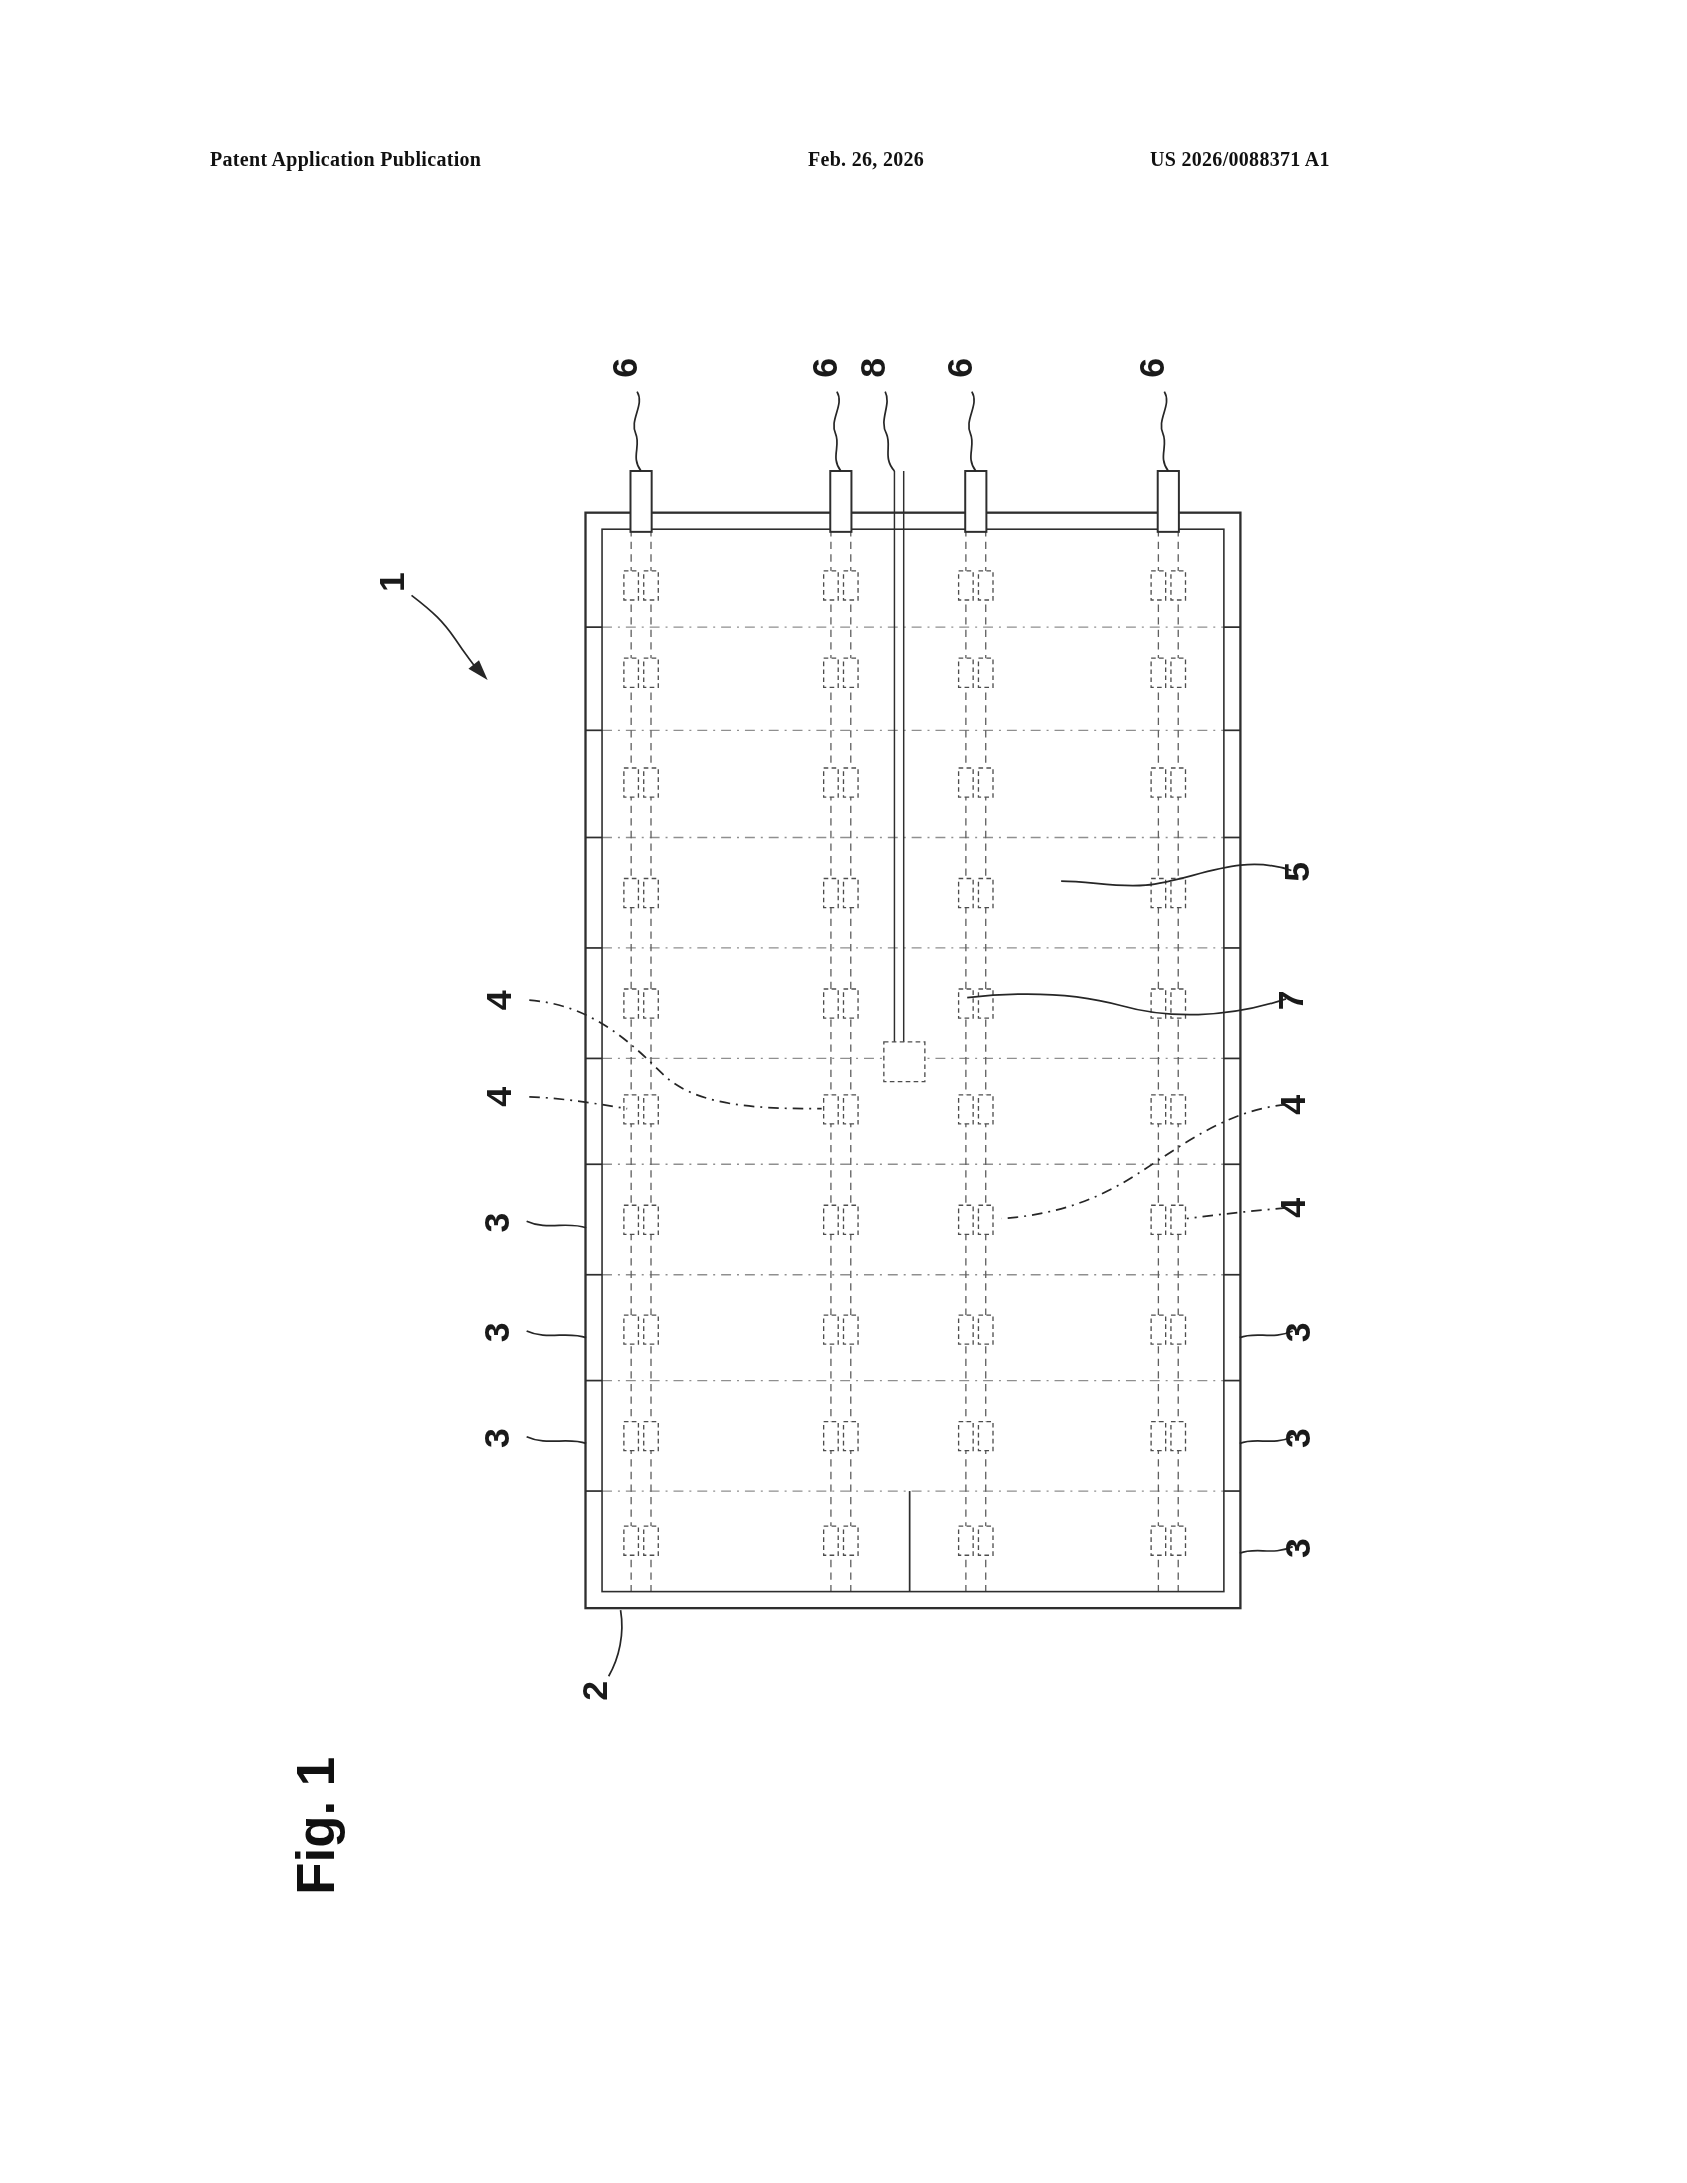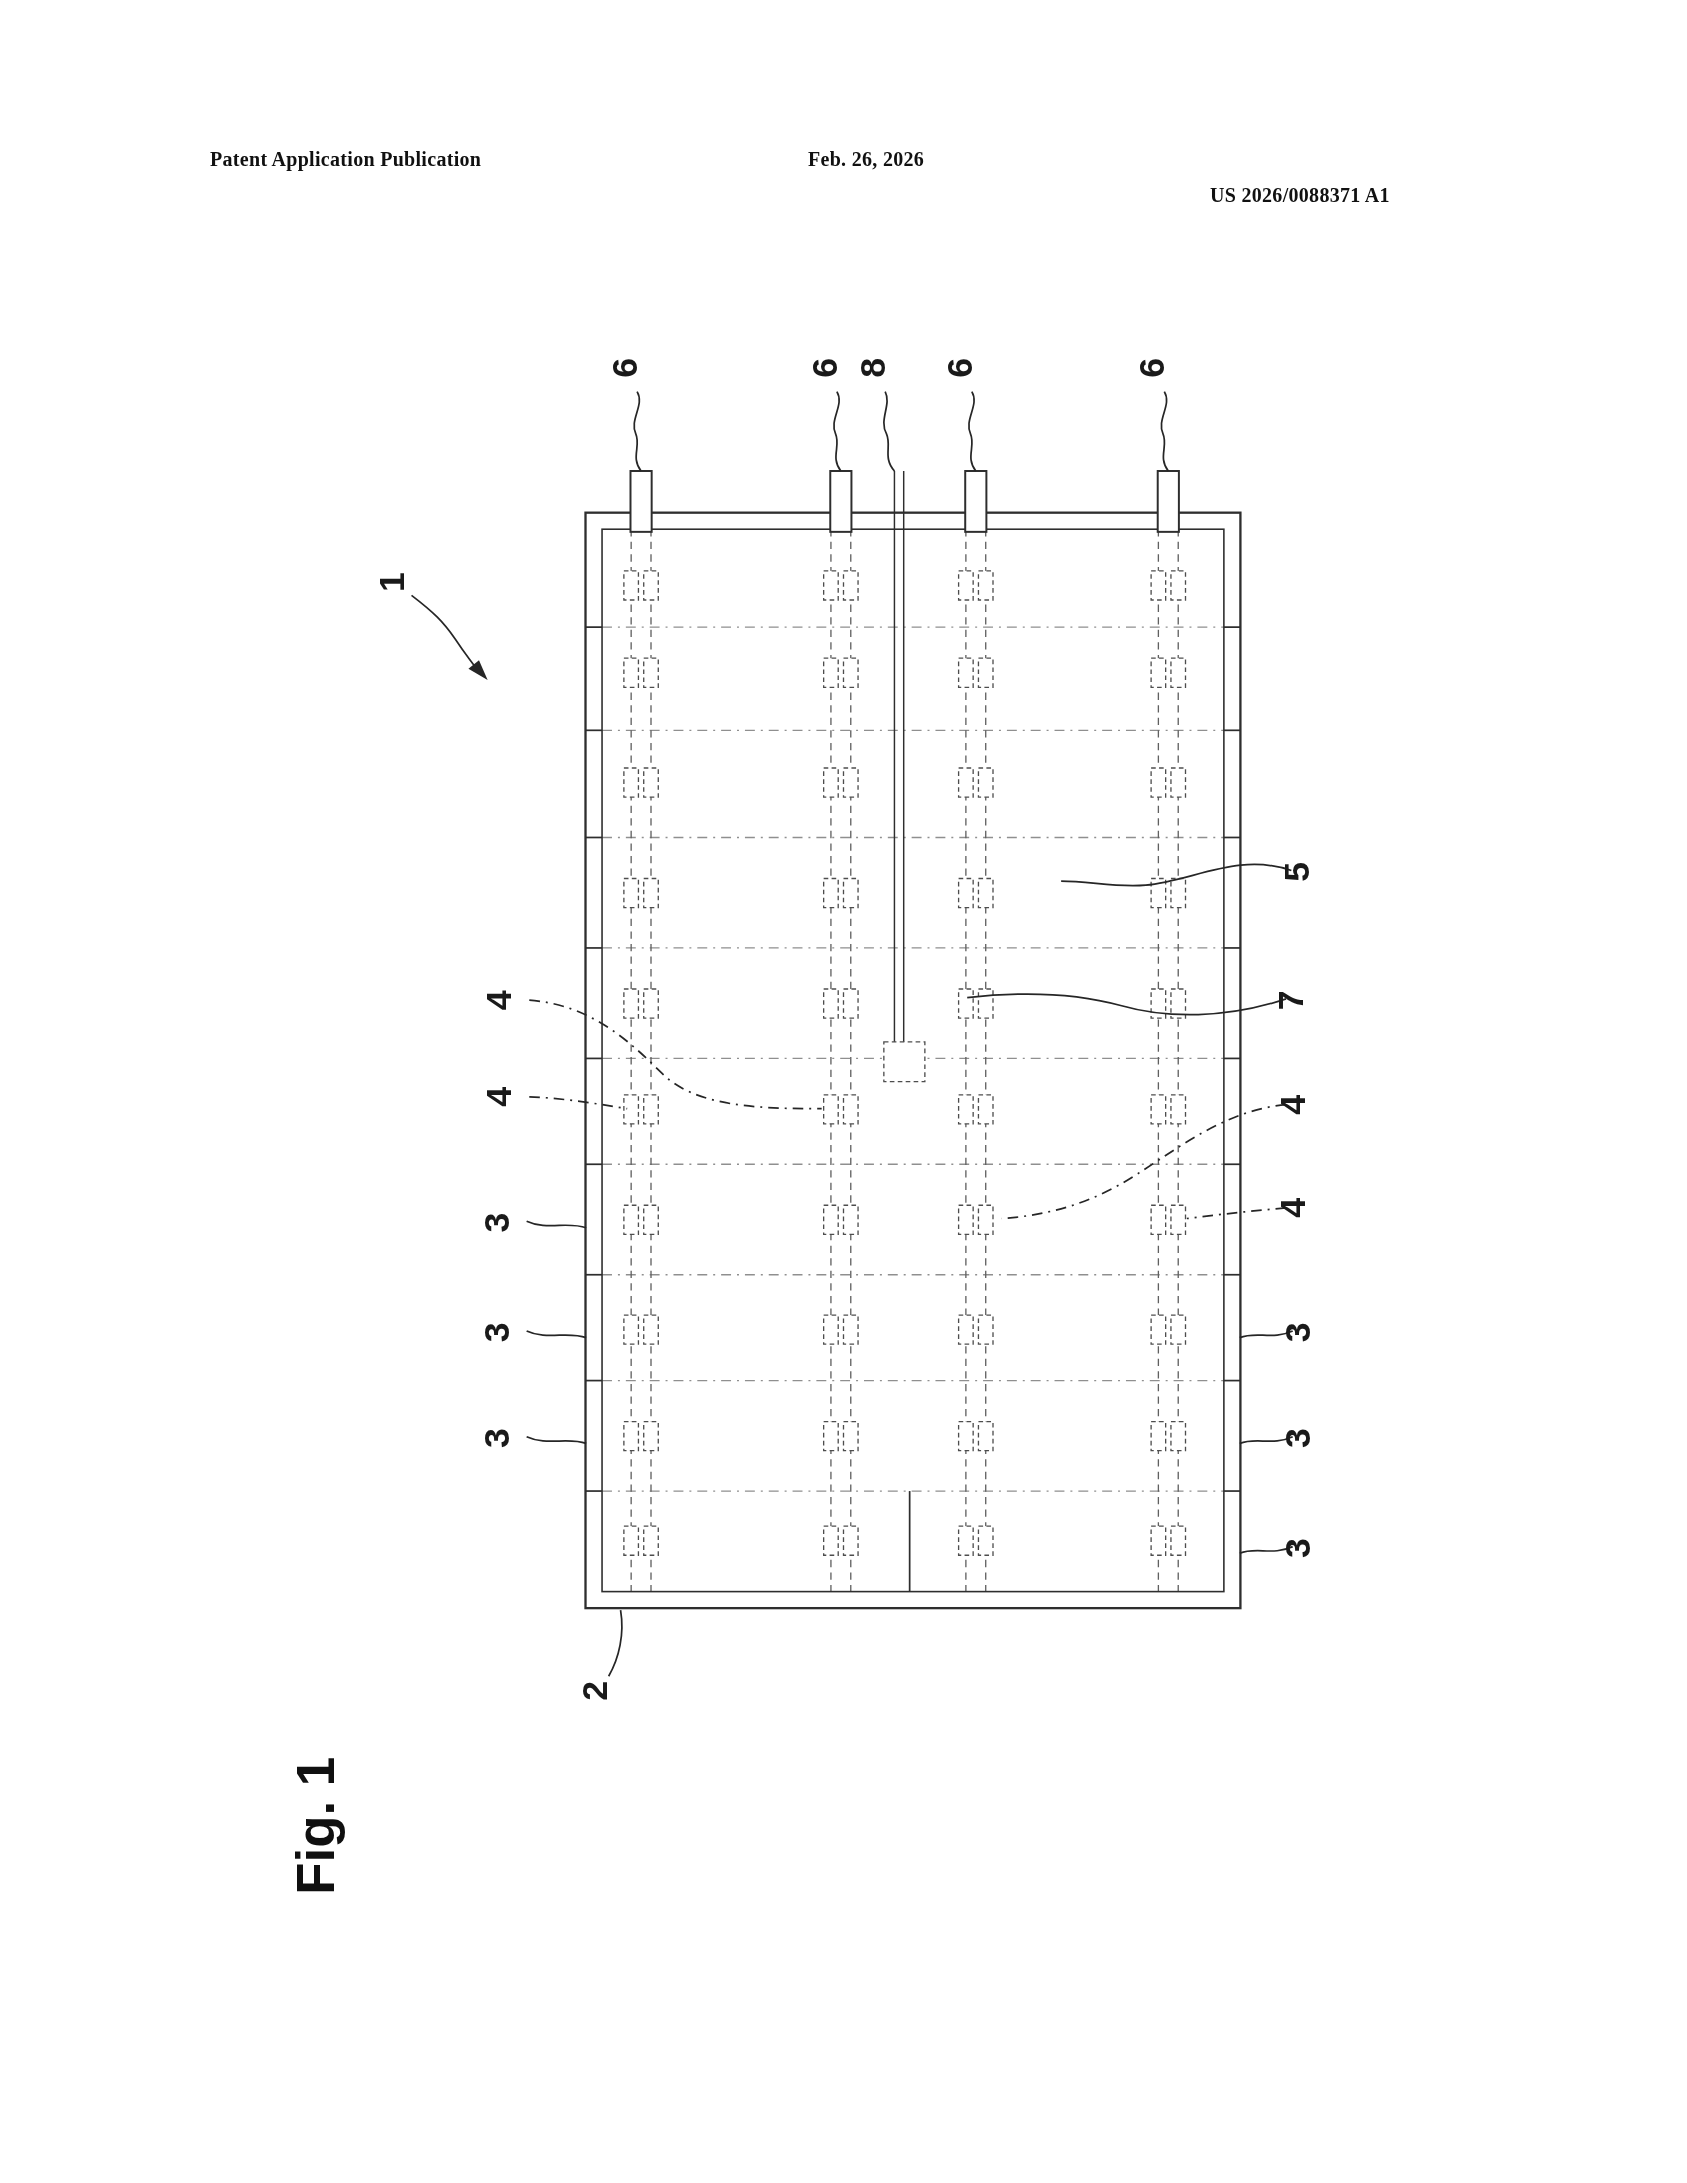--- a/index.html
+++ b/index.html
@@ -1,20 +1,20 @@
 <!DOCTYPE html>
 <html style="font-size:10.6px"><head>
 <meta charset="utf-8">
 <style>
   html,body{margin:0;padding:0;background:#e9e9e9;}
   .page{position:relative;width:1687px;height:2183px;background:#ffffff;overflow:hidden;font-family:"Liberation Serif",serif;}
   .hdr{position:absolute;top:148px;font-weight:bold;font-size:20px;color:#111;white-space:nowrap;letter-spacing:0.3px;}
   #hdr-left{left:210px;}
   #hdr-center{left:808px;}
-  #hdr-right{left:1210px;margin-top:36px;}
+  #hdr-right{left:1150px;}
   svg#drawing{position:absolute;left:0;top:0;}
   .hline{stroke:#8f8f8f;stroke-width:2;stroke-dasharray:15 9 3 9;}
   .tick{stroke:#2e2e2e;stroke-width:2.6;}
   .vline{stroke:#606060;stroke-width:2;stroke-dasharray:11 8;}
   .cell-sym{fill:#ffffff;stroke:#4d4d4d;stroke-width:2;stroke-dasharray:7 5;}
   .frame-outer{fill:none;stroke:#2e2e2e;stroke-width:3.5;}
   .frame-inner{fill:none;stroke:#2e2e2e;stroke-width:2.4;}
   .tab{fill:#ffffff;stroke:#2e2e2e;stroke-width:3;}
   .sense-line{stroke:#2e2e2e;stroke-width:2.2;}
   .sense-box{fill:#ffffff;stroke:#4d4d4d;stroke-width:2;stroke-dasharray:7 5;}

